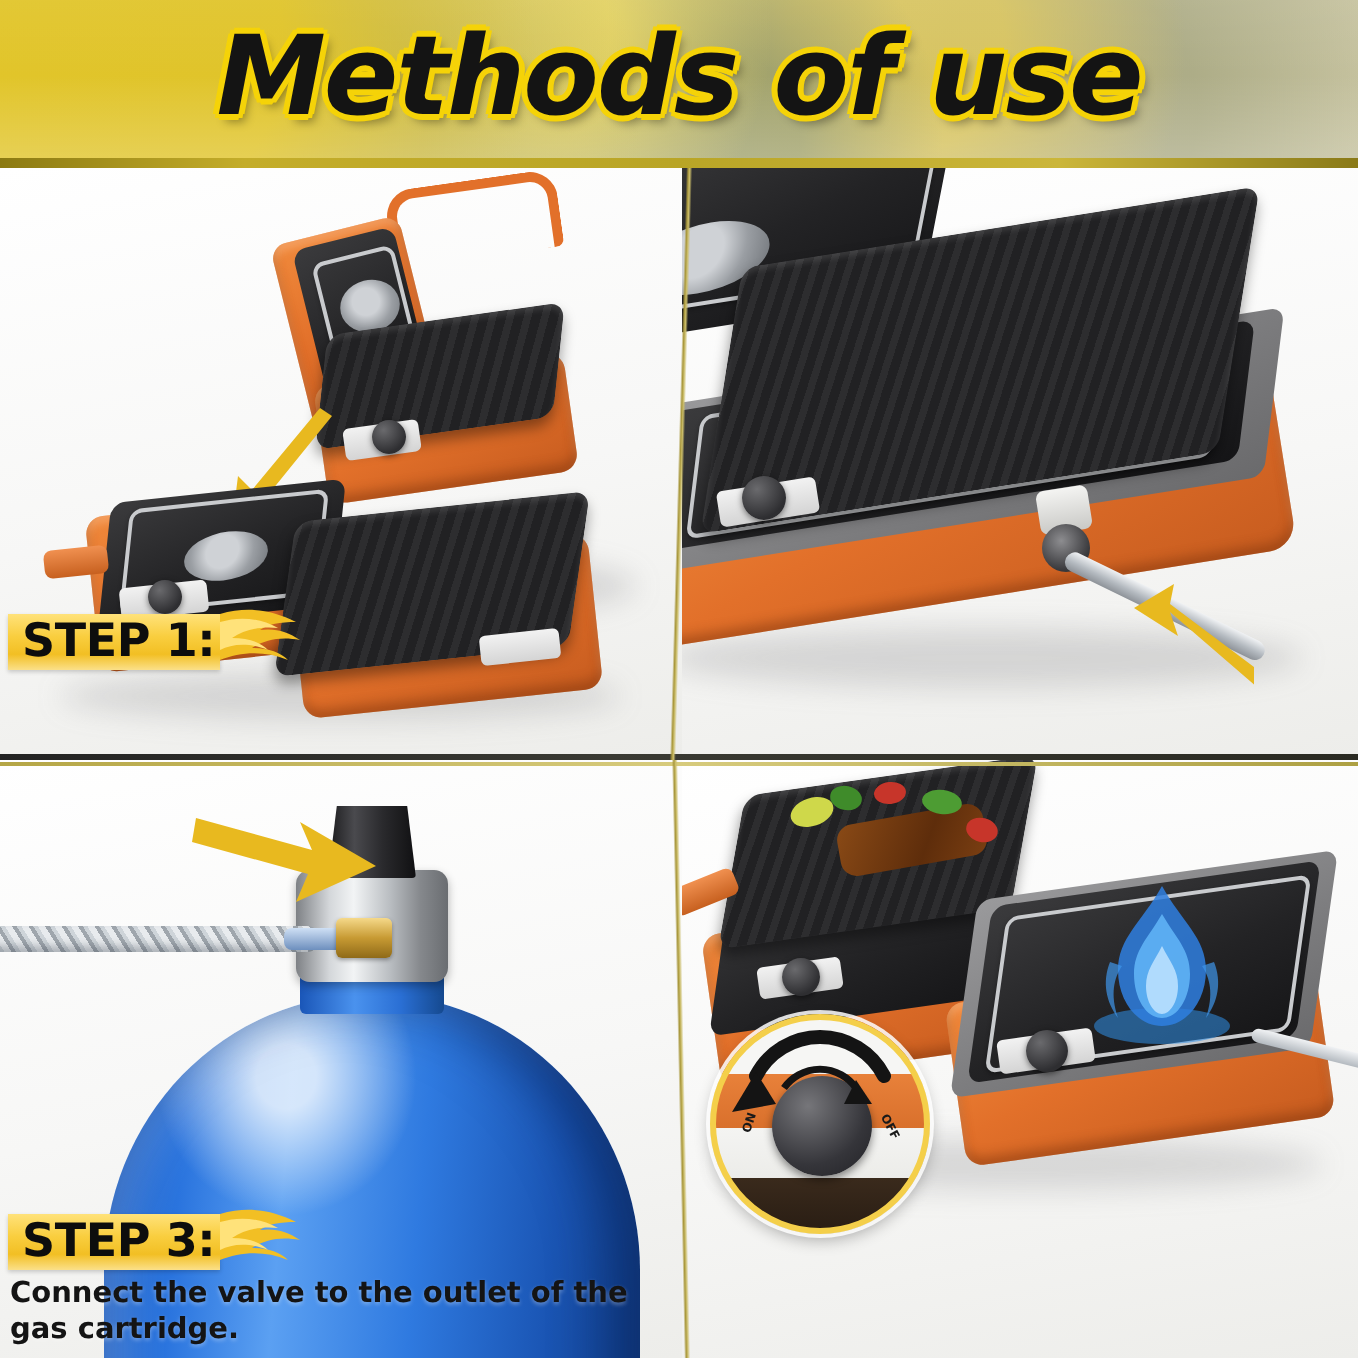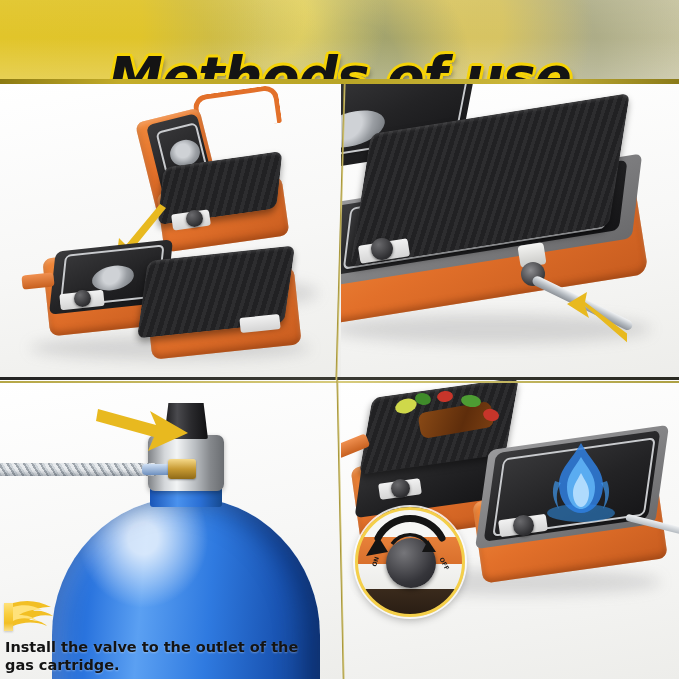--- a/index.html
+++ b/index.html
@@ -21,21 +21,21 @@
     filter:blur(0.2px);}
   .header:after{content:"";position:absolute;inset:0;
     background:linear-gradient(180deg,rgba(255,255,255,.05) 0%,rgba(255,255,255,0) 45%,rgba(255,255,255,.22) 100%);}
   .hdr-title{position:absolute;left:0;right:0;top:6px;text-align:center;z-index:3;
     font-family:"DejaVu Sans",sans-serif;font-weight:700;font-size:55px;letter-spacing:-1px;
     color:#141414;font-style:italic;
     text-shadow:
       -2px 0 0 #f5d308, 2px 0 0 #f5d308, 0 -2px 0 #f5d308, 0 2px 0 #f5d308,
       -2px -2px 0 #f5d308, 2px -2px 0 #f5d308, -2px 2px 0 #f5d308, 2px 2px 0 #f5d308,
       -3px 0 0 #f5d308, 3px 0 0 #f5d308, 0 -3px 0 #f5d308, 0 3px 0 #f5d308,
-      3px 4px 5px rgba(0,0,0,.35); margin-top: 39px;}
+      3px 4px 5px rgba(0,0,0,.35);}
   .hdr-bar{position:absolute;left:0;right:0;bottom:0;height:5px;z-index:4;
     background:linear-gradient(90deg,#8c7a12 0%,#c4ad2a 18%,#b9a526 50%,#cbb63a 78%,#8a7a18 100%);}
 
   
   .grid{position:absolute;top:84px;left:0;width:679px;height:595px;}
   .panel{position:absolute;overflow:hidden;background:#fff;}
   .p1{left:0;top:0;width:341px;height:295px;}
   .p2{left:341px;top:0;width:338px;height:295px;}
   .p3{left:0;top:295px;width:341px;height:300px;}
   .p4{left:341px;top:295px;width:338px;height:300px;}
@@ -164,20 +164,31 @@
         <div class="burner" style="left:92px;top:182px;width:42px;height:24px;transform:rotate(-6deg) skewX(-12deg);"></div>
         <div class="knobplate" style="left:60px;top:208px;width:44px;height:16px;transform:rotate(-6deg);"></div>
         <div class="knob" style="left:74px;top:206px;width:17px;height:17px;"></div>
         <div style="position:absolute;left:22px;top:190px;width:32px;height:14px;border-radius:4px;background:linear-gradient(180deg,#f09050,#c7601f);transform:rotate(-6deg);"></div>
 
         <div class="body-orange" style="left:148px;top:190px;width:150px;height:78px;transform:rotate(-6deg);"></div>
         <div class="plate" style="left:142px;top:170px;width:148px;height:76px;transform:rotate(-6deg) skewX(-14deg);"></div>
         <div class="knobplate" style="left:240px;top:232px;width:40px;height:15px;transform:rotate(-6deg);"></div>
       </div>
 
+      <div class="stepblock sb-1">
+        <div class="step-banner">
+          <span class="lbl">STEP 1:</span>
+          <span class="flame">
+            <svg width="44" height="34" viewBox="0 0 44 34">
+              <path d="M0 4 C14 0 26 2 38 8 C30 8 24 9 20 12 C28 11 34 13 40 17 C30 15 22 17 16 21 C24 21 30 23 34 27 C22 22 10 23 0 27 Z" fill="#f2bf24"></path>
+              <path d="M0 8 C10 5 20 6 29 11 C20 10 12 12 6 16 C14 16 20 18 24 22 C14 18 6 19 0 22 Z" fill="#ffe27a"></path>
+            </svg>
+          </span>
+        </div>
+      </div>
     </div>
 
     <div class="panel p2">
       <div class="scene">
         <div class="floorshadow" style="left:-10px;top:230px;width:320px;height:30px;"></div>
 
         <div class="top-black" style="left:-60px;top:-16px;width:190px;height:92px;transform:rotate(-9deg) skewX(-20deg);"></div>
         <div class="grate" style="left:-50px;top:-8px;width:170px;height:68px;transform:rotate(-9deg) skewX(-20deg);"></div>
         <div class="burner" style="left:-22px;top:28px;width:66px;height:34px;transform:rotate(-9deg) skewX(-20deg);"></div>
 
@@ -216,29 +227,30 @@
 
         <div class="arrow-y" style="left:96px;top:24px;">
           <svg width="96" height="54" viewBox="0 0 96 54">
             <path d="M2 6 L60 22 L54 8 L92 30 L52 48 L58 34 L0 18 Z" fill="#e8b91f"></path>
           </svg>
         </div>
       </div>
 
       <div class="stepblock sb-3">
         <div class="step-banner">
+          <span class="lbl">STEP 3:</span>
           <span class="flame">
             <svg width="44" height="34" viewBox="0 0 44 34">
               <path d="M0 4 C14 0 26 2 38 8 C30 8 24 9 20 12 C28 11 34 13 40 17 C30 15 22 17 16 21 C24 21 30 23 34 27 C22 22 10 23 0 27 Z" fill="#f2bf24"></path>
               <path d="M0 8 C10 5 20 6 29 11 C20 10 12 12 6 16 C14 16 20 18 24 22 C14 18 6 19 0 22 Z" fill="#ffe27a"></path>
             </svg>
           </span>
         </div>
       </div>
-      <div class="desc d-3">Install the valve to the outlet of the
+      <div class="desc d-3">Connect the valve to the outlet of the
 gas cartridge.</div>
     </div>
 
     <div class="panel p4">
       <div class="scene">
         <div class="floorshadow" style="left:20px;top:190px;width:300px;height:26px;"></div>
 
         <div class="body-orange" style="left:14px;top:78px;width:152px;height:76px;transform:rotate(-8deg);"></div>
         <div class="top-black" style="left:18px;top:56px;width:146px;height:72px;transform:rotate(-8deg) skewX(-16deg);"></div>
         <div class="plate" style="left:24px;top:10px;width:148px;height:74px;transform:rotate(-8deg) skewX(-18deg);"></div>

